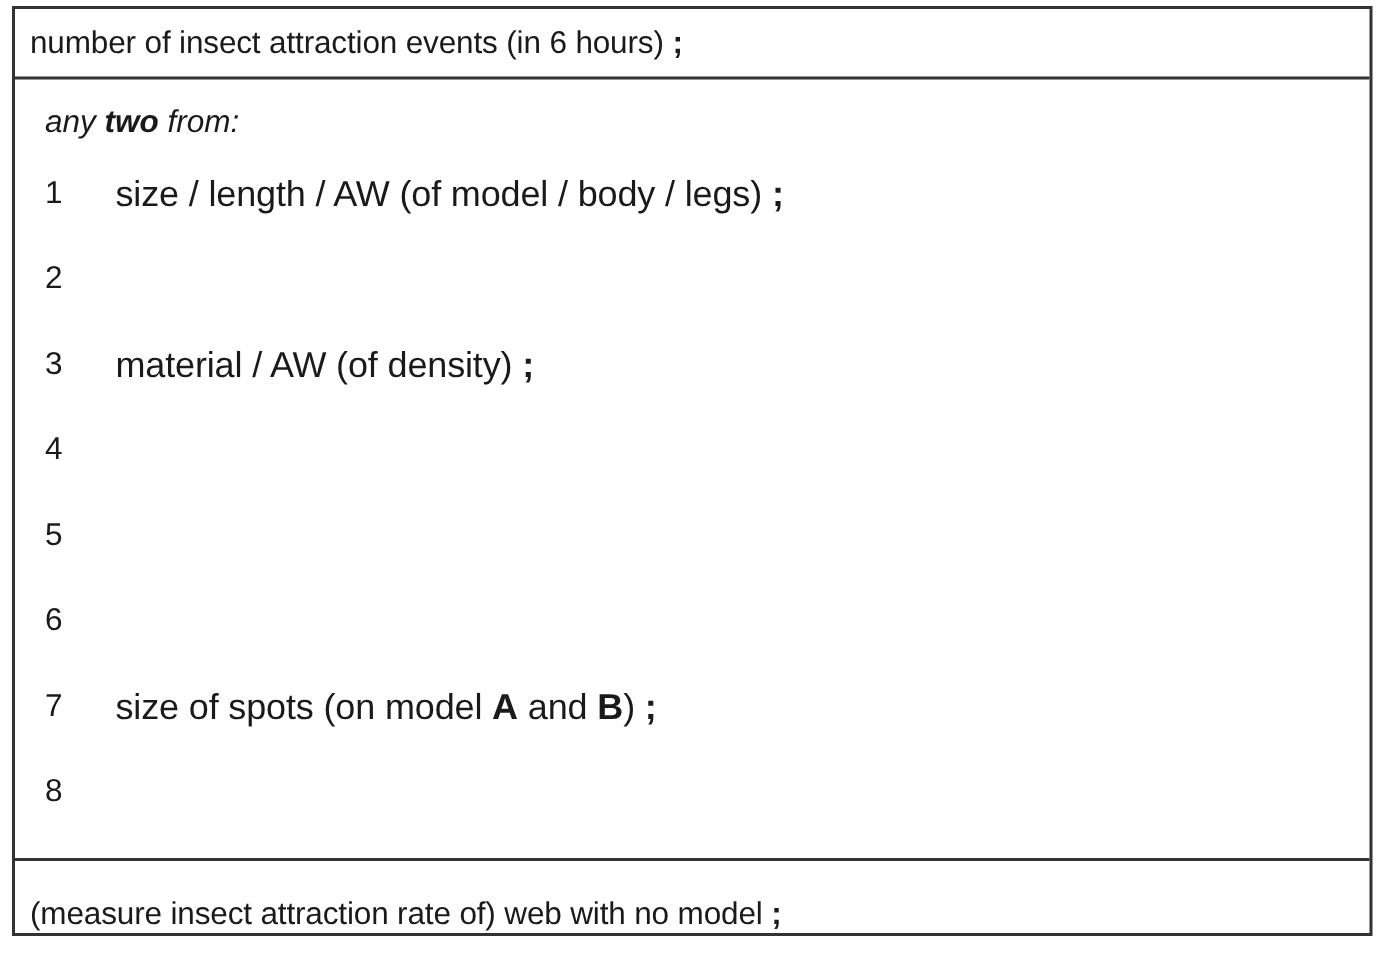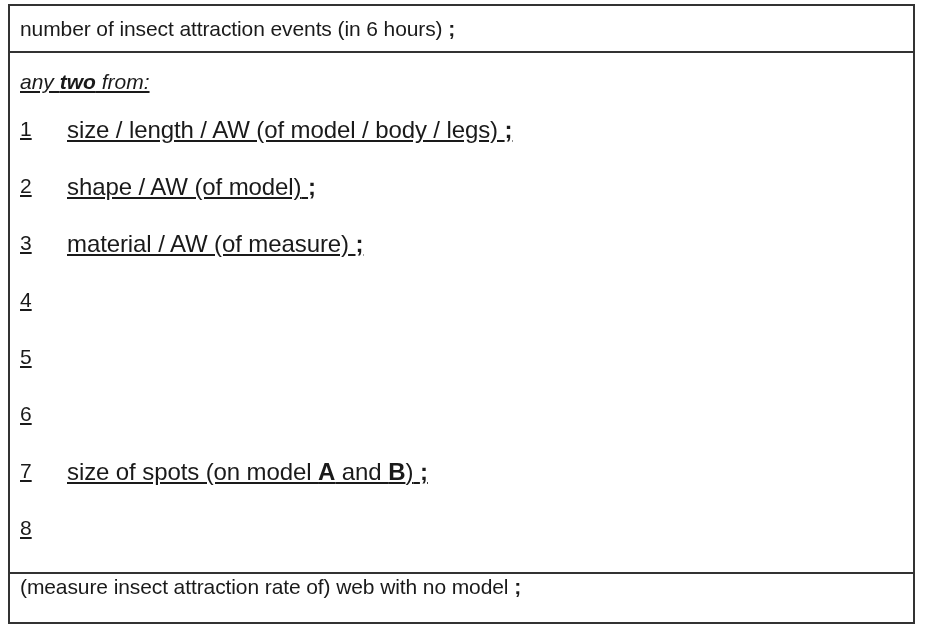--- a/index.html
+++ b/index.html
@@ -37,31 +37,30 @@
     display: flex;
     align-items: center;
     padding-left: 10px;
   }
 
   
   .section-mid {
     box-sizing: border-box;
     flex: 1 1 auto;
     border-bottom: 2px solid #333333;
-    padding-left: 10px;
+    padding-left: 20px;
     padding-top: 16px;
-    text-decoration: underline;
   }
 
   
   .section-bottom {
     box-sizing: border-box;
     height: 58px;
     display: flex;
-    align-items: flex-start;
+    align-items: flex-end;
     padding-left: 10px;
   }
 
   .stmt {
     font-size: 21px;
     line-height: 1.2;
     letter-spacing: -0.1px;
     white-space: pre;
   }
 
@@ -122,26 +121,25 @@
 
     <ul class="list">
 
       <li>
         <span class="num">1</span>
         <span class="txt"><span>size / length / AW (of model / body / legs)</span> <span class="semi">;</span></span>
       </li>
 
       <li>
         <span class="num">2</span>
-        <span class="txt"><span>shape / AW (of model)</span> <span class="semi">;</span></span>
       </li>
 
       <li>
         <span class="num">3</span>
-        <span class="txt"><span>material / AW (of measure)</span> <span class="semi">;</span></span>
+        <span class="txt"><span>material / AW (of density)</span> <span class="semi">;</span></span>
       </li>
 
       <li>
         <span class="num">4</span>
       </li>
 
       <li>
         <span class="num">5</span>
       </li>
 

